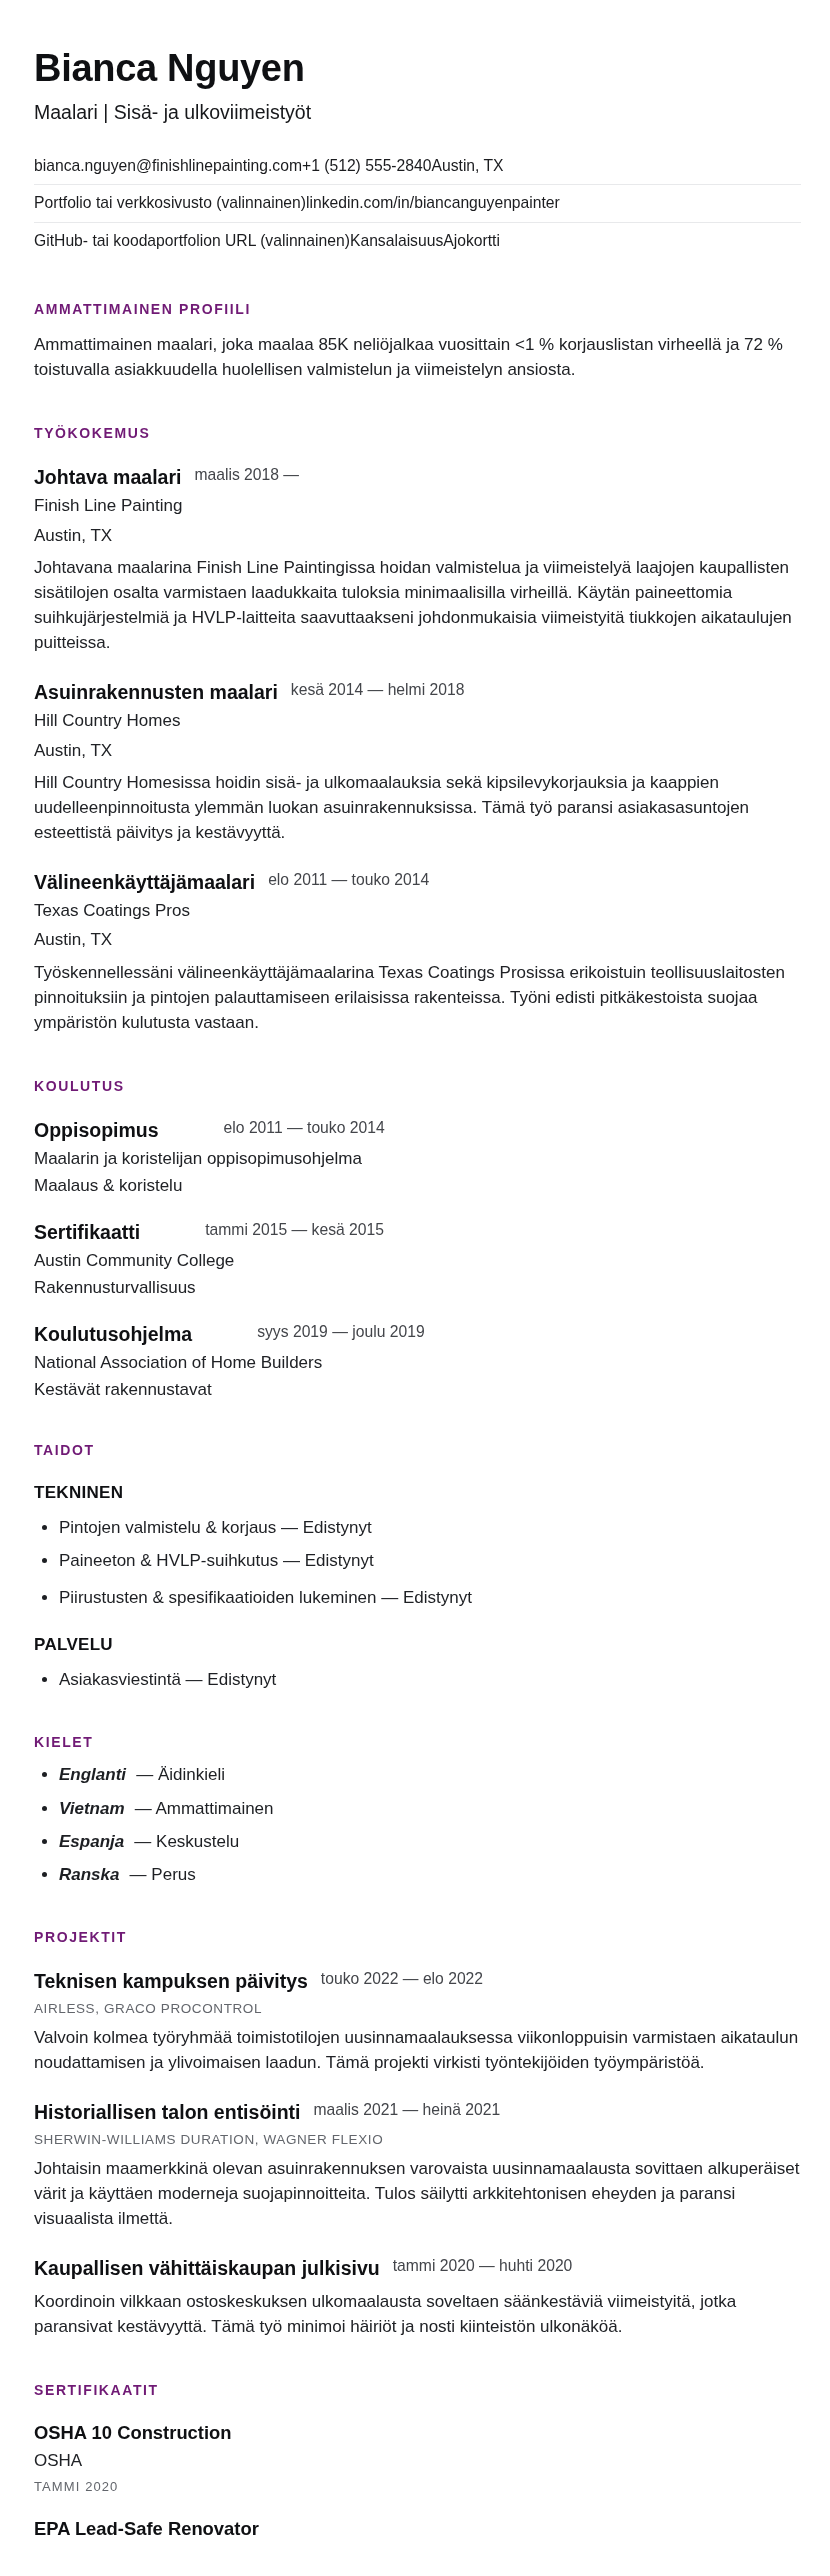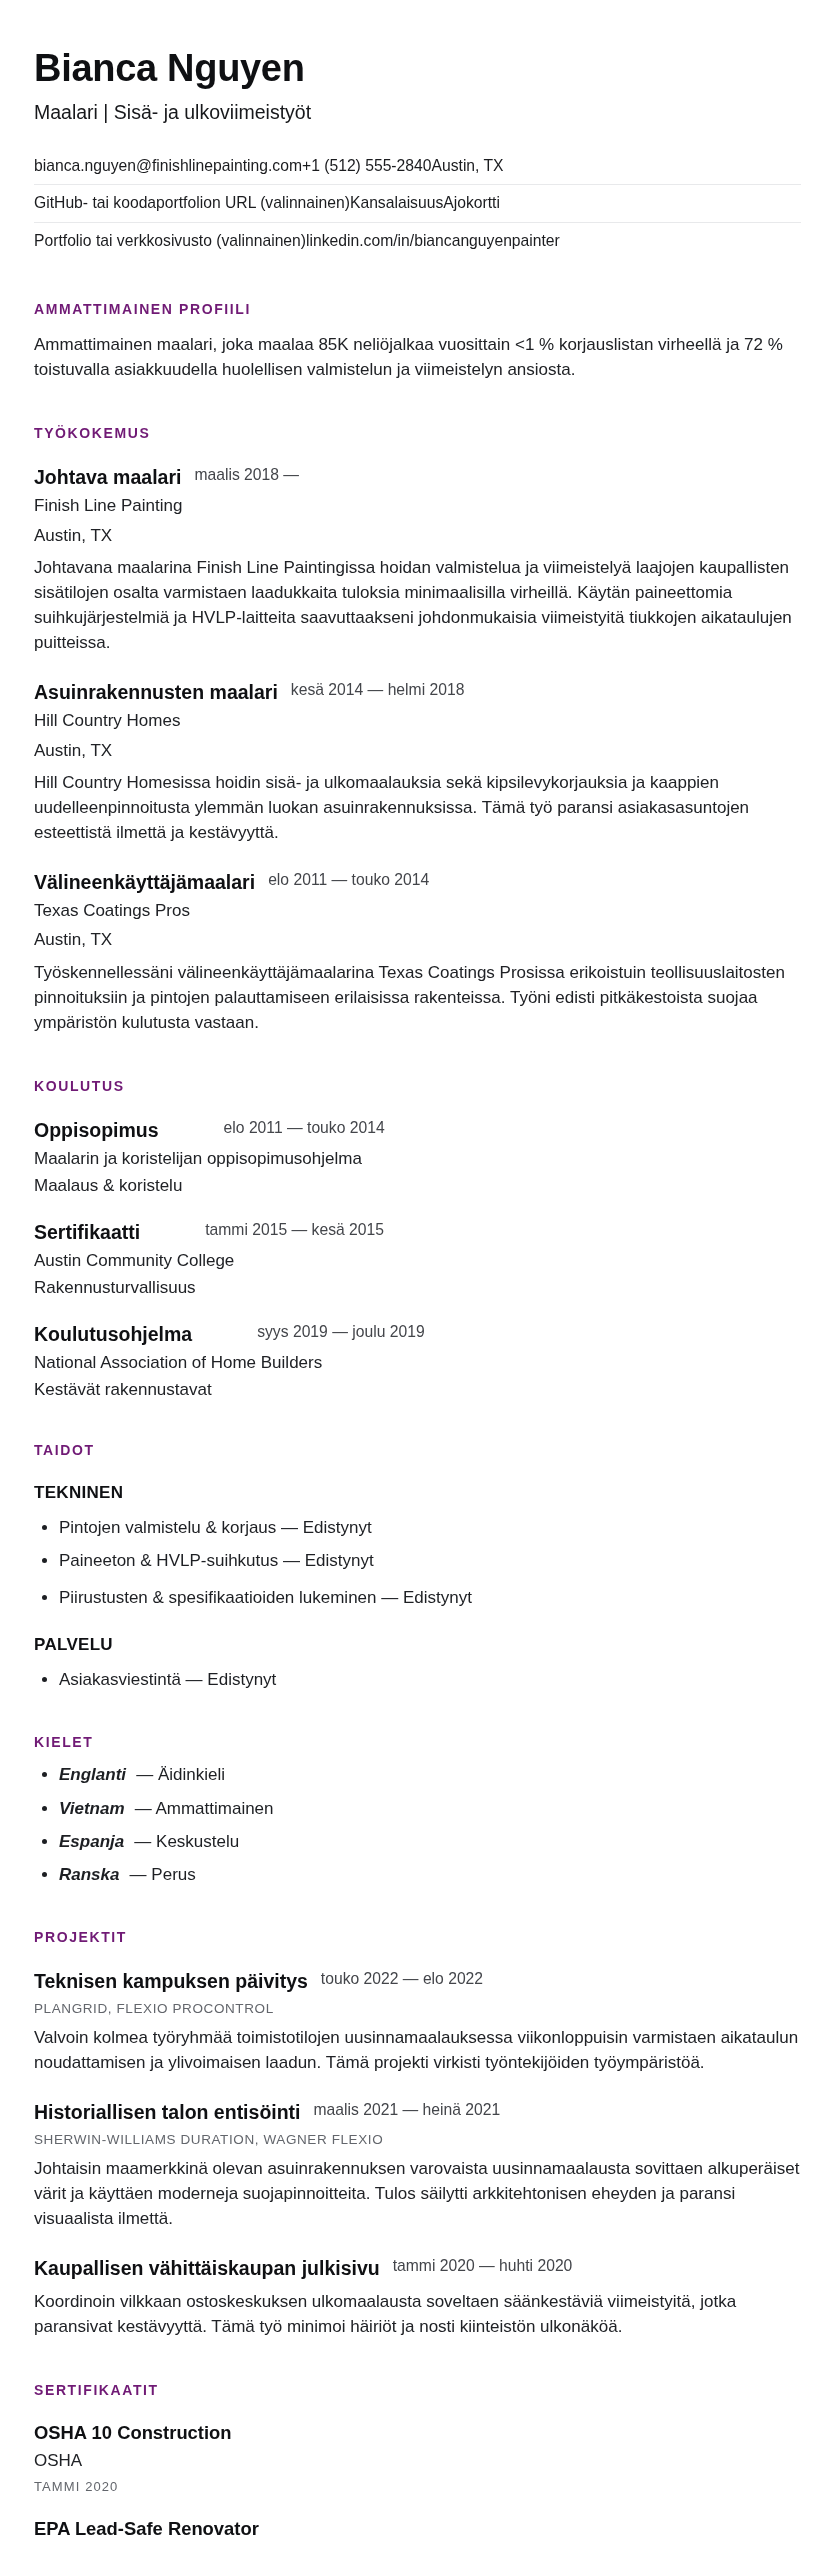--- a/index.html
+++ b/index.html
@@ -67,22 +67,22 @@
 </head>
 <body>
 
 <div class="page">
 
   <header>
     <h1 class="name">Bianca Nguyen</h1>
     <div class="subtitle">Maalari | Sisä- ja ulkoviimeistyöt</div>
     <div class="contact">
       <div class="contact-row">bianca.nguyen@finishlinepainting.com+1 (512) 555-2840Austin, TX</div>
+      <div class="contact-row">Portfolio tai verkkosivusto (valinnainen)linkedin.com/in/biancanguyenpainter</div>
       <div class="contact-row">GitHub- tai koodaportfolion URL (valinnainen)KansalaisuusAjokortti</div>
-      <div class="contact-row">Portfolio tai verkkosivusto (valinnainen)linkedin.com/in/biancanguyenpainter</div>
     </div>
   </header>
 
   <section>
     <h2 class="section-heading">AMMATTIMAINEN PROFIILI</h2>
     <p class="body-text profile-text">Ammattimainen maalari, joka maalaa 85K neliöjalkaa vuosittain &lt;1 % korjauslistan virheellä ja 72 % toistuvalla asiakkuudella huolellisen valmistelun ja viimeistelyn ansiosta.</p>
   </section>
 
   <section>
     <h2 class="section-heading">TYÖKOKEMUS</h2>
@@ -97,21 +97,21 @@
       <p class="body-text entry-desc">Johtavana maalarina Finish Line Paintingissa hoidan valmistelua ja viimeistelyä laajojen kaupallisten sisätilojen osalta varmistaen laadukkaita tuloksia minimaalisilla virheillä. Käytän paineettomia suihkujärjestelmiä ja HVLP-laitteita saavuttaakseni johdonmukaisia viimeistyitä tiukkojen aikataulujen puitteissa.</p>
     </div>
 
     <div class="entry">
       <div class="entry-head">
         <span class="entry-title">Asuinrakennusten maalari</span>
         <span class="entry-dates">kesä 2014 — helmi 2018</span>
       </div>
       <div class="entry-line">Hill Country Homes</div>
       <div class="entry-line spaced">Austin, TX</div>
-      <p class="body-text entry-desc">Hill Country Homesissa hoidin sisä- ja ulkomaalauksia sekä kipsilevykorjauksia ja kaappien uudelleenpinnoitusta ylemmän luokan asuinrakennuksissa. Tämä työ paransi asiakasasuntojen esteettistä ilmettä ja kestävyyttä.</p>
+      <p class="body-text entry-desc">Hill Country Homesissa hoidin sisä- ja ulkomaalauksia sekä kipsilevykorjauksia ja kaappien uudelleenpinnoitusta ylemmän luokan asuinrakennuksissa. Tämä työ paransi asiakasasuntojen esteettistä päivitys ja kestävyyttä.</p>
     </div>
 
     <div class="entry">
       <div class="entry-head">
         <span class="entry-title">Välineenkäyttäjämaalari</span>
         <span class="entry-dates">elo 2011 — touko 2014</span>
       </div>
       <div class="entry-line">Texas Coatings Pros</div>
       <div class="entry-line spaced">Austin, TX</div>
       <p class="body-text entry-desc">Työskennellessäni välineenkäyttäjämaalarina Texas Coatings Prosissa erikoistuin teollisuuslaitosten pinnoituksiin ja pintojen palauttamiseen erilaisissa rakenteissa. Työni edisti pitkäkestoista suojaa ympäristön kulutusta vastaan.</p>
@@ -191,21 +191,21 @@
   </section>
 
   <section>
     <h2 class="section-heading">PROJEKTIT</h2>
 
     <div class="entry">
       <div class="entry-head">
         <span class="entry-title">Teknisen kampuksen päivitys</span>
         <span class="entry-dates">touko 2022 — elo 2022</span>
       </div>
-      <div class="tools-line">PLANGRID, FLEXIO PROCONTROL</div>
+      <div class="tools-line">AIRLESS, GRACO PROCONTROL</div>
       <p class="body-text entry-desc">Valvoin kolmea työryhmää toimistotilojen uusinnamaalauksessa viikonloppuisin varmistaen aikataulun noudattamisen ja ylivoimaisen laadun. Tämä projekti virkisti työntekijöiden työympäristöä.</p>
     </div>
 
     <div class="entry">
       <div class="entry-head">
         <span class="entry-title">Historiallisen talon entisöinti</span>
         <span class="entry-dates">maalis 2021 — heinä 2021</span>
       </div>
       <div class="tools-line">SHERWIN-WILLIAMS DURATION, WAGNER FLEXIO</div>
       <p class="body-text entry-desc">Johtaisin maamerkkinä olevan asuinrakennuksen varovaista uusinnamaalausta sovittaen alkuperäiset värit ja käyttäen moderneja suojapinnoitteita. Tulos säilytti arkkitehtonisen eheyden ja paransi visuaalista ilmettä.</p>

